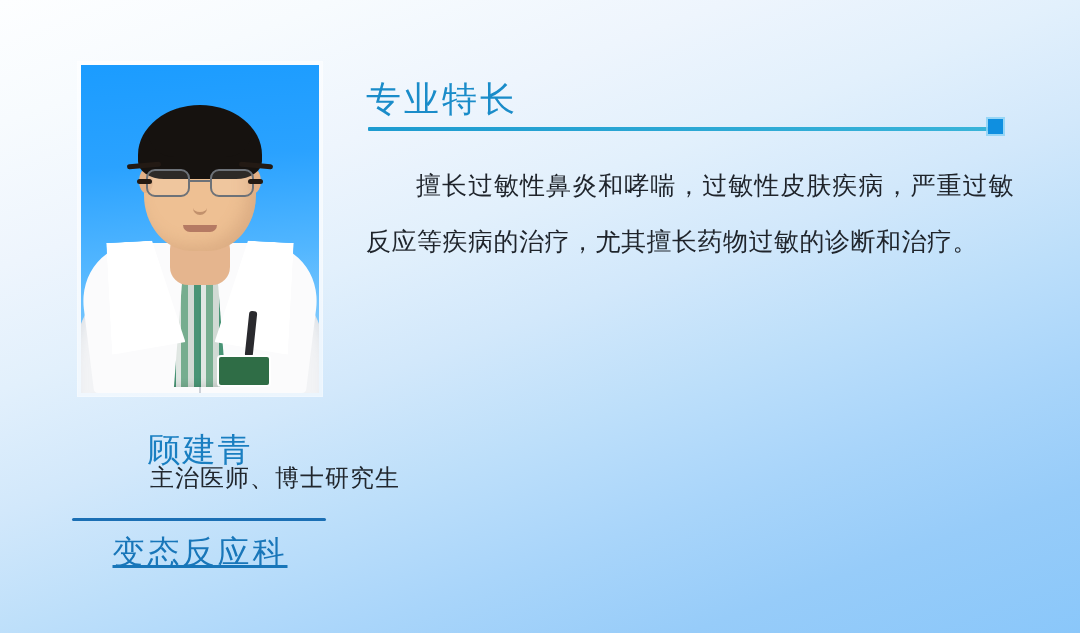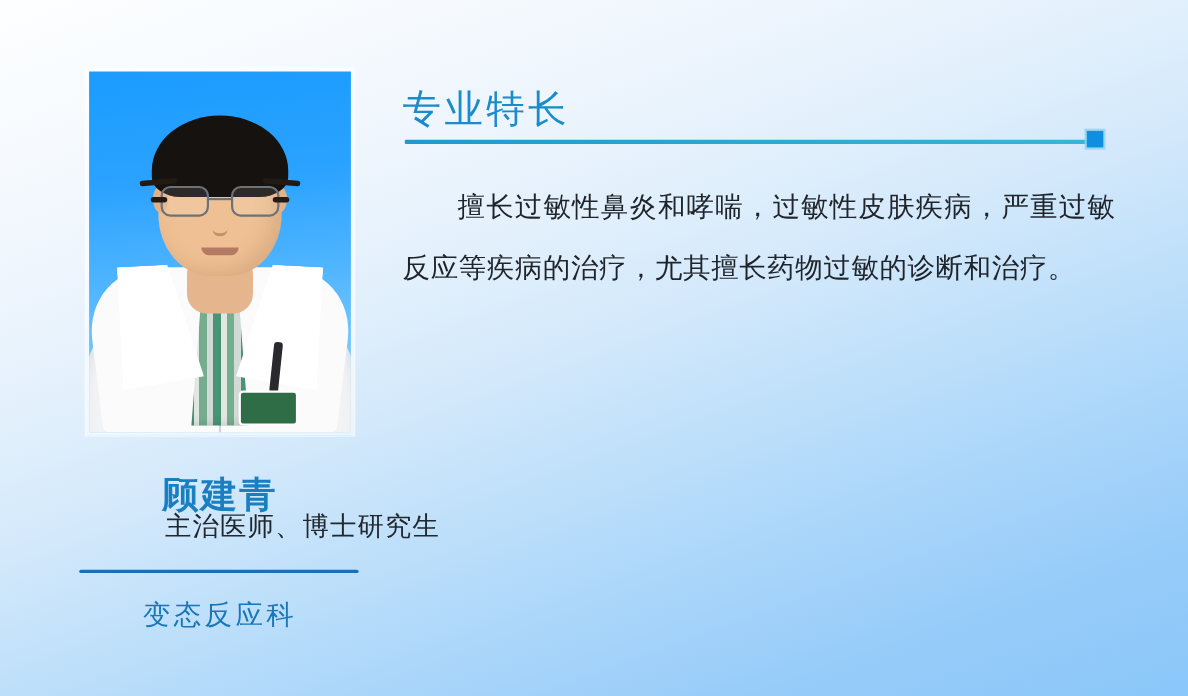--- a/index.html
+++ b/index.html
@@ -153,40 +153,41 @@
   .p-pen {
     position:absolute; left:166px; bottom:36px;
     width:8px; height:46px; background:#2a2a2e; border-radius:3px;
     transform:rotate(6deg);
   }
 
   
   .doctor-name {
     position:absolute; left:0; top:428px; width:400px;
     text-align:center;
-    font-size:33px; font-weight:bold; letter-spacing:2px;
+    font-size:33px; font-weight:normal; letter-spacing:2px;
     color:#1a7fc1;
   }
   .doctor-title {
     position:absolute; left:0; top:462px; width:400px;
     text-align:right;
     font-size:24px; letter-spacing:1px;
     color:#21272e;
   }
   .name-divider {
     position:absolute; left:72px; top:518px;
     width:254px; height:3px;
     background:#1b6fb4;
     border-radius:2px;
   }
   .doctor-dept {
-    position:absolute; left:0; top:542px; width:400px;
+    position:absolute; left:0; top:531px; width:400px;
     text-align:center;
-    font-size:25px; letter-spacing:3px;
+    font-size:32px; letter-spacing:3px;
     color:#1876b9;
+    text-decoration:underline;
   }
 
   
   .section-title {
     position:absolute; left:366px; top:76px;
     font-size:35px; font-weight:normal; letter-spacing:3px;
     color:#1a8cc9;
   }
   .title-rule {
     position:absolute; left:368px; top:127px;
@@ -202,20 +203,21 @@
   }
   .body-text {
     position:absolute; left:366px; top:160px;
     width:648px;
     font-size:25px;
     line-height:56px;
     letter-spacing:.5px;
     color:#1f242b;
     text-indent:50px;
     text-align:justify;
+    font-family:Liberation Mono, monospace;
   }
 </style>
 </head>
 <body>
 
 <div class="card">
 
   <div class="left-col">
 
     <div class="photo-frame">

